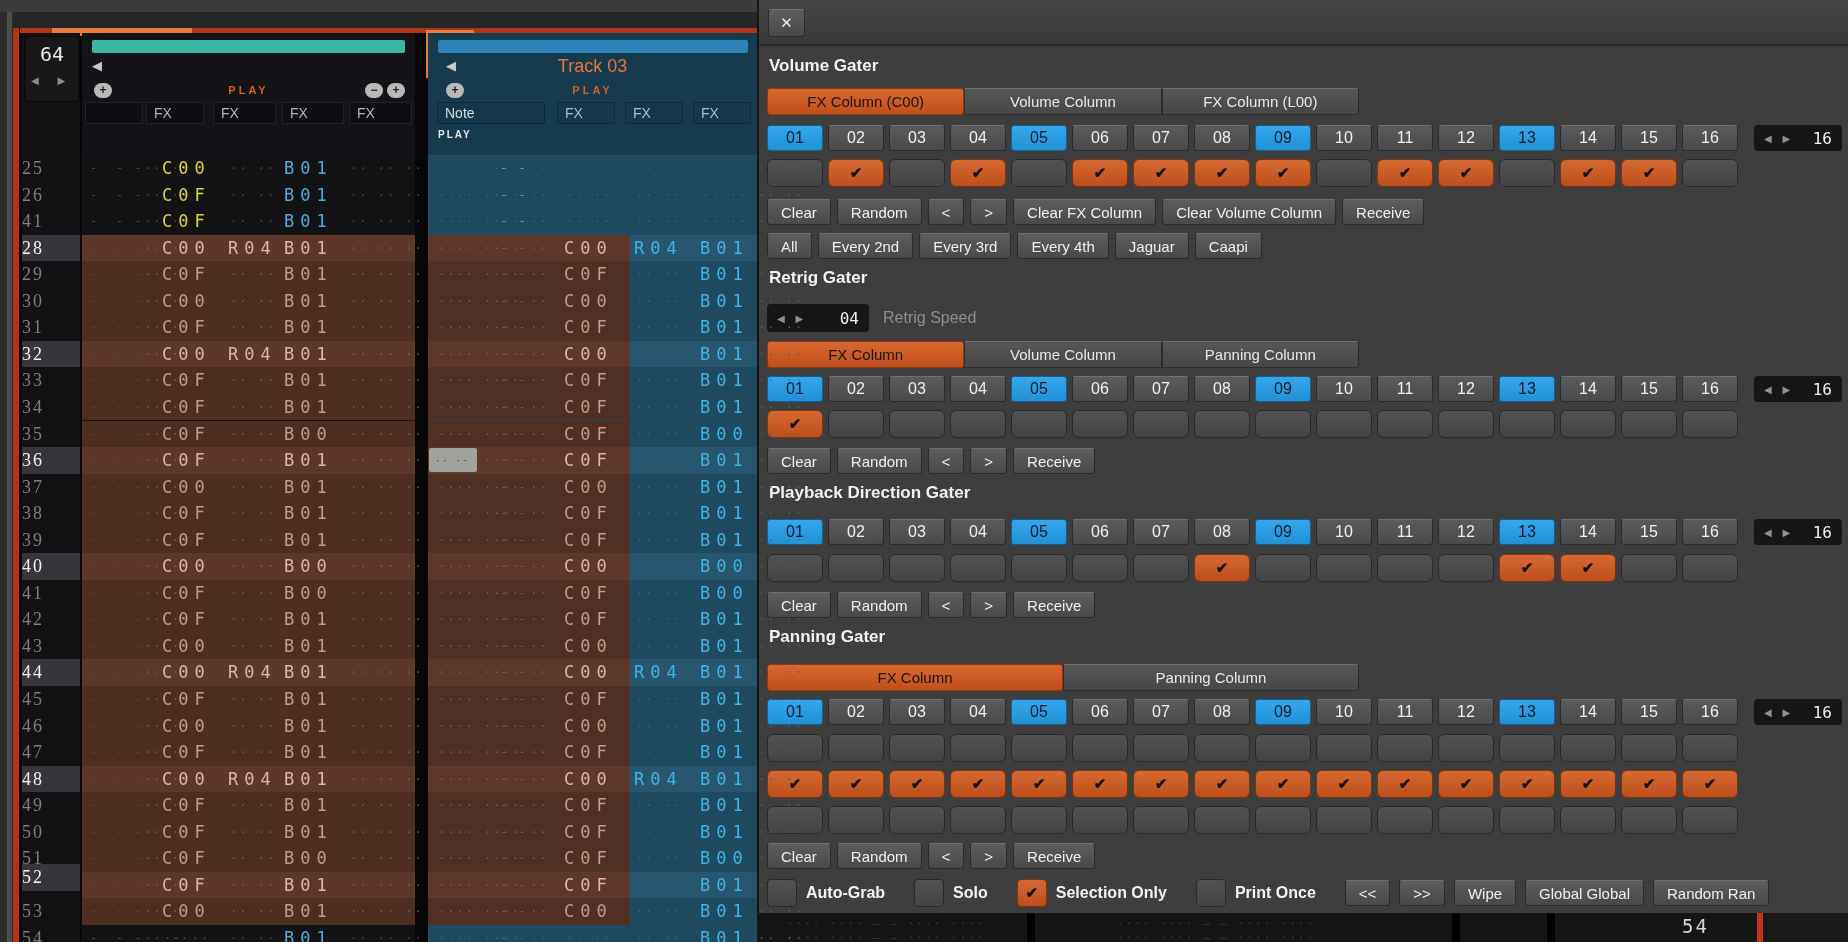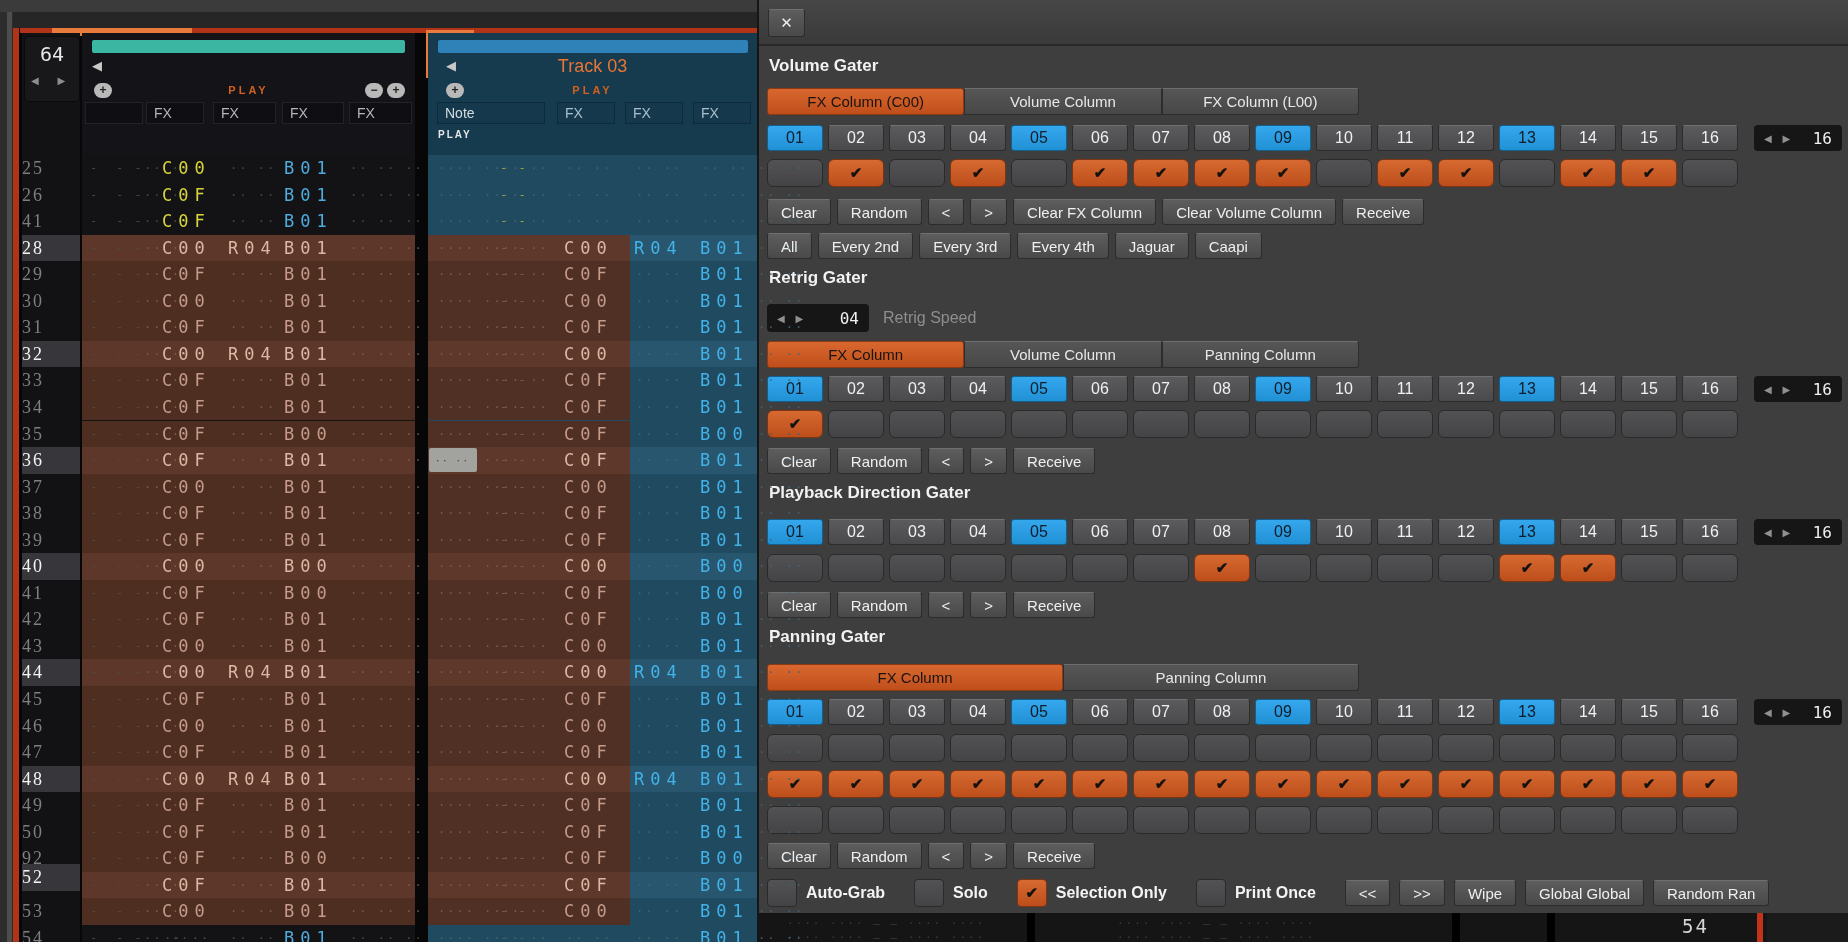--- a/index.html
+++ b/index.html
@@ -658,21 +658,21 @@
     </div>
     <div class="prow t3norm" style="top: 818.75px; left: 428px; width: 329px;">
       <div class="t3sel"></div>
       <span class="f fd ds" style="left: 10px;">···· ···· ··</span>
       <span class="f fd ds" style="left: 72px;">- -</span>
       <span class="f m" style="left: 136px;">C0F</span>
       <span class="f fd d3" style="left: 208px;">·· ··</span>
       <span class="f b2" style="left: 272px;">B01</span>
       <span class="f fd d3" style="left: 330px;">·· ··</span>
     </div>
-    <div class="rn" style="top: 845.3px;">92</div>
+    <div class="rn" style="top: 845.3px;">51</div>
     <div class="prow sel" style="top: 845.3px; left: 82px; width: 333px;">
       <span class="f fd d" style="left: 8px;">-</span>
       <span class="f fd d" style="left: 34px;">- -</span>
       <span class="f fd ds" style="left: 62px;">·· ··</span>
       <span class="f m" style="left: 80px;">C0F</span>
       <span class="f fd ds" style="left: 148px;">·· ··</span>
       <span class="f m" style="left: 202px;">B00</span>
       <span class="f fd ds" style="left: 268px;">·· ·· ··</span>
     </div>
     <div class="prow t3norm" style="top: 845.3px; left: 428px; width: 329px;">

